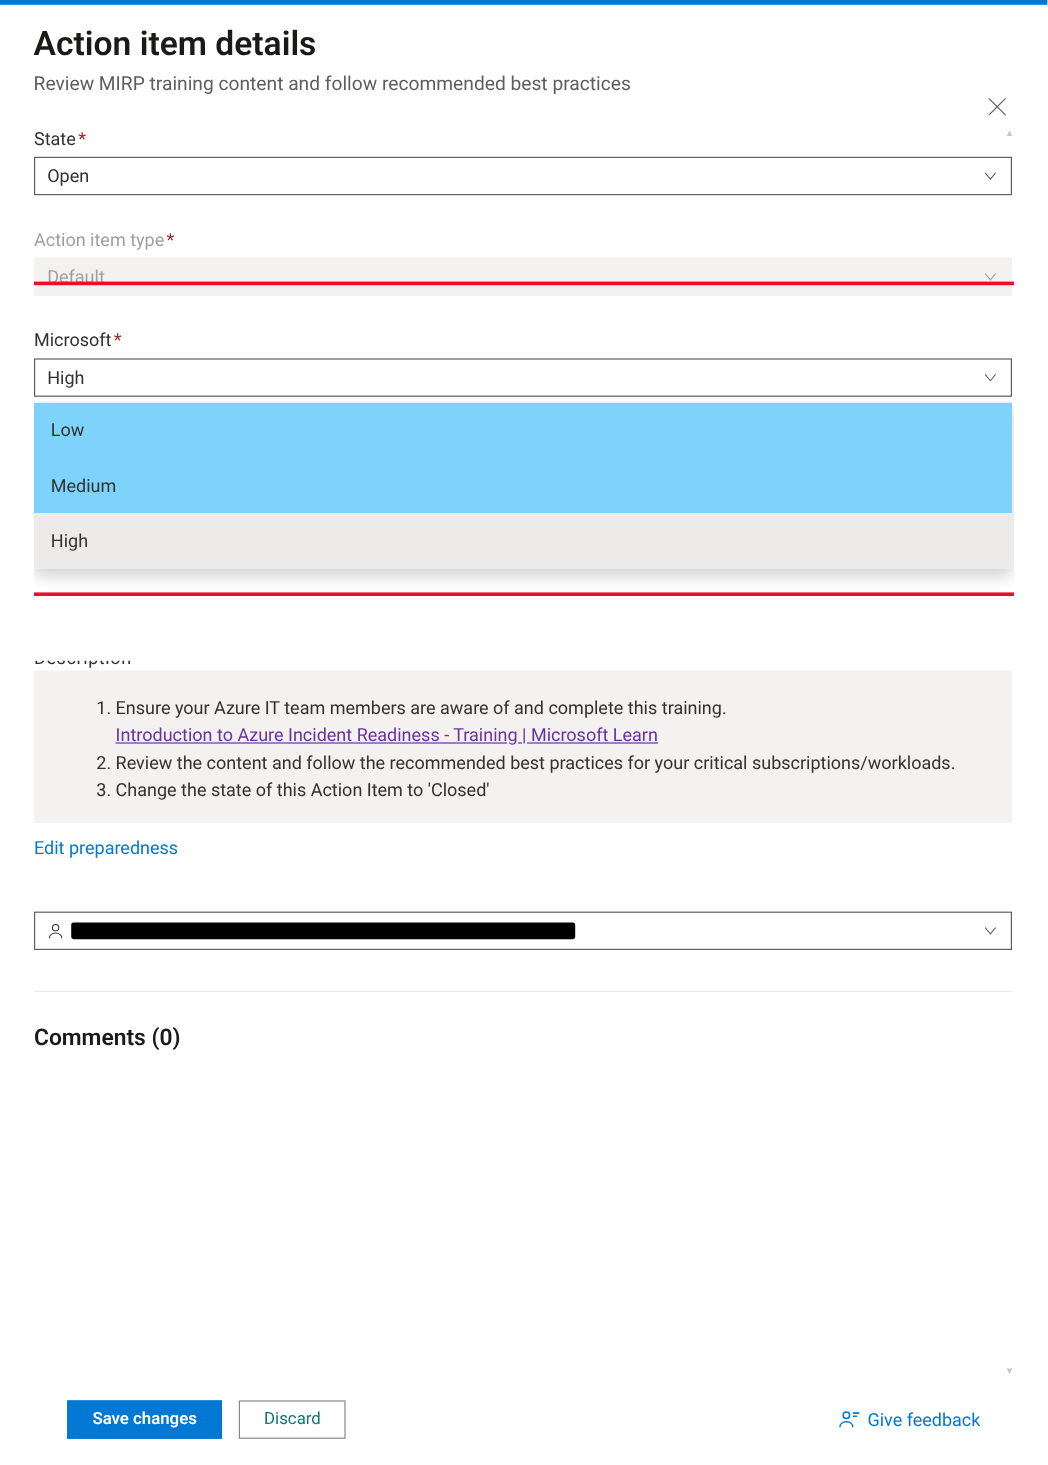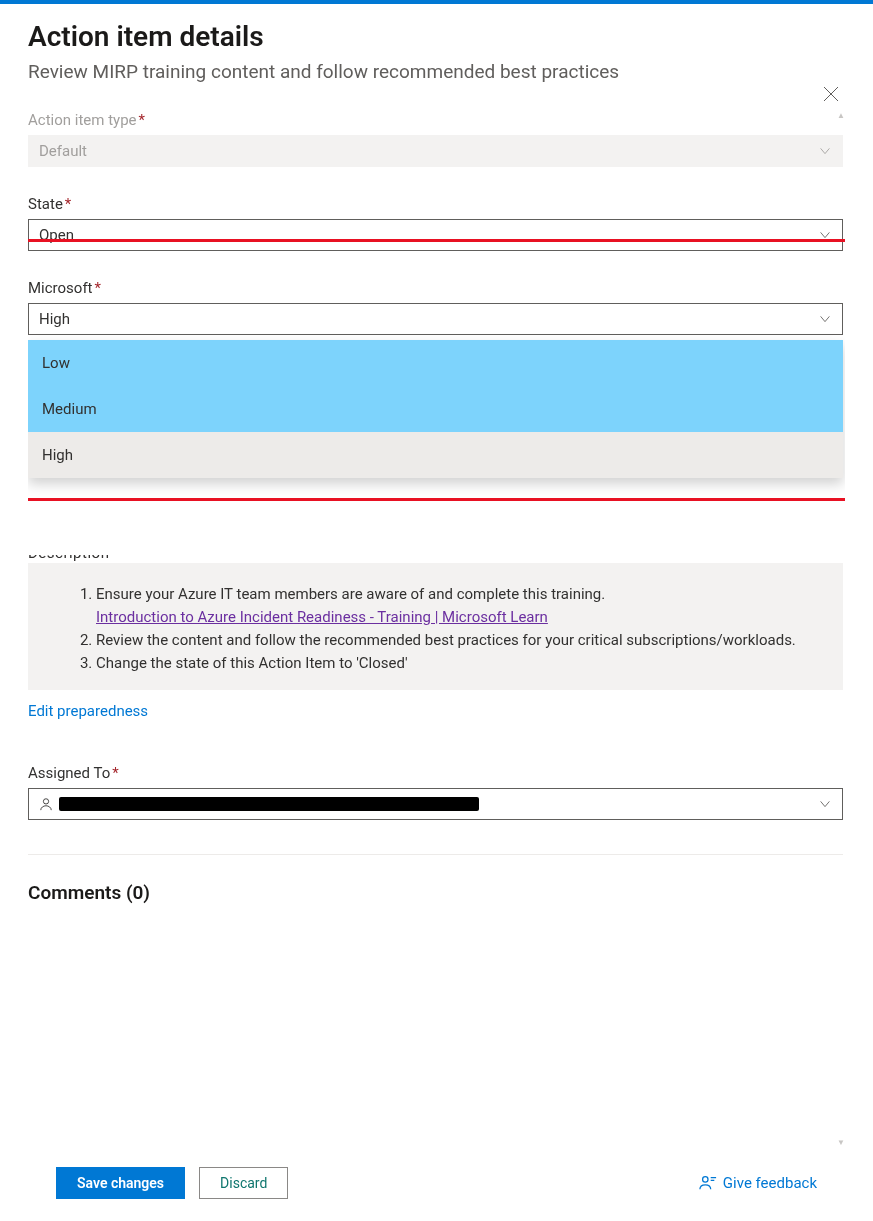--- a/index.html
+++ b/index.html
@@ -29,21 +29,21 @@
     justify-content: space-between;
     align-items: flex-end;
   }
   .title {
     font-size: 28px;
     font-weight: 600;
     color: #1b1a19;
     line-height: 1.2;
   }
   .subtitle {
-    font-size: 19px;
+    font-size: 16px;
     color: #605e5c;
     margin-top: 6px;
     margin-bottom: 28px;
   }
   .close-btn {
     font-size: 20px;
     color: #605e5c;
     background: none;
     border: none;
     cursor: pointer;
@@ -249,39 +249,39 @@
         </svg>
       </span>
     </button>
   </div>
 
   <div class="scroll-area">
     <div class="scroll-indicator" style="top:0">▲</div>
 
     
     <div class="field">
+      <label class="label">
+        <span>State</span><span class="req">*</span>
+      </label>
+      <div class="select-box">
+        <span>Open</span>
+        <svg class="chev" viewBox="0 0 16 16" fill="none" stroke="currentColor" stroke-width="1">
+            <polyline points="3,5 8,11 13,5"></polyline>
+          </svg>
+      </div>
+    </div>
+
+    
+    <div class="field">
       <label class="label muted">
         <span>Action item type</span><span class="req">*</span>
       </label>
       <div class="select-box disabled">
         <span>Default</span>
         <svg class="chev muted" viewBox="0 0 16 16" fill="none" stroke="currentColor" stroke-width="1">
-            <polyline points="3,5 8,11 13,5"></polyline>
-          </svg>
-      </div>
-    </div>
-
-    
-    <div class="field">
-      <label class="label">
-        <span>State</span><span class="req">*</span>
-      </label>
-      <div class="select-box">
-        <span>Open</span>
-        <svg class="chev" viewBox="0 0 16 16" fill="none" stroke="currentColor" stroke-width="1">
             <polyline points="3,5 8,11 13,5"></polyline>
           </svg>
       </div>
     </div>
 
     
     <div class="field" style="margin-bottom:0;">
       <div class="highlight-box"></div>
       <label class="label">
         <span>Microsoft</span><span class="req">*</span>
@@ -312,23 +312,20 @@
           <a href="#">Introduction to Azure Incident Readiness - Training | Microsoft Learn</a>
         </li>
         <li>Review the content and follow the recommended best practices for your critical subscriptions/workloads.</li>
         <li>Change the state of this Action Item to 'Closed'</li>
       </ol>
     </div>
     <a class="edit-link">Edit preparedness</a>
 
     
     <div class="field" style="margin-top:44px;">
-      <label class="label">
-        <span>Assigned To</span><span class="req">*</span>
-      </label>
       <div class="assignee-box">
         <div class="assignee-inner">
           <svg class="person-svg" viewBox="0 0 16 16" fill="none" stroke="#323130" stroke-width="1">
             <circle cx="8" cy="5" r="3"></circle>
               <path d="M2 15c0-3 3-5 6-5s6 2 6 5"></path>
           </svg>
           <div class="redact"></div>
         </div>
         <svg class="chev" viewBox="0 0 16 16" fill="none" stroke="currentColor" stroke-width="1">
             <polyline points="3,5 8,11 13,5"></polyline>

